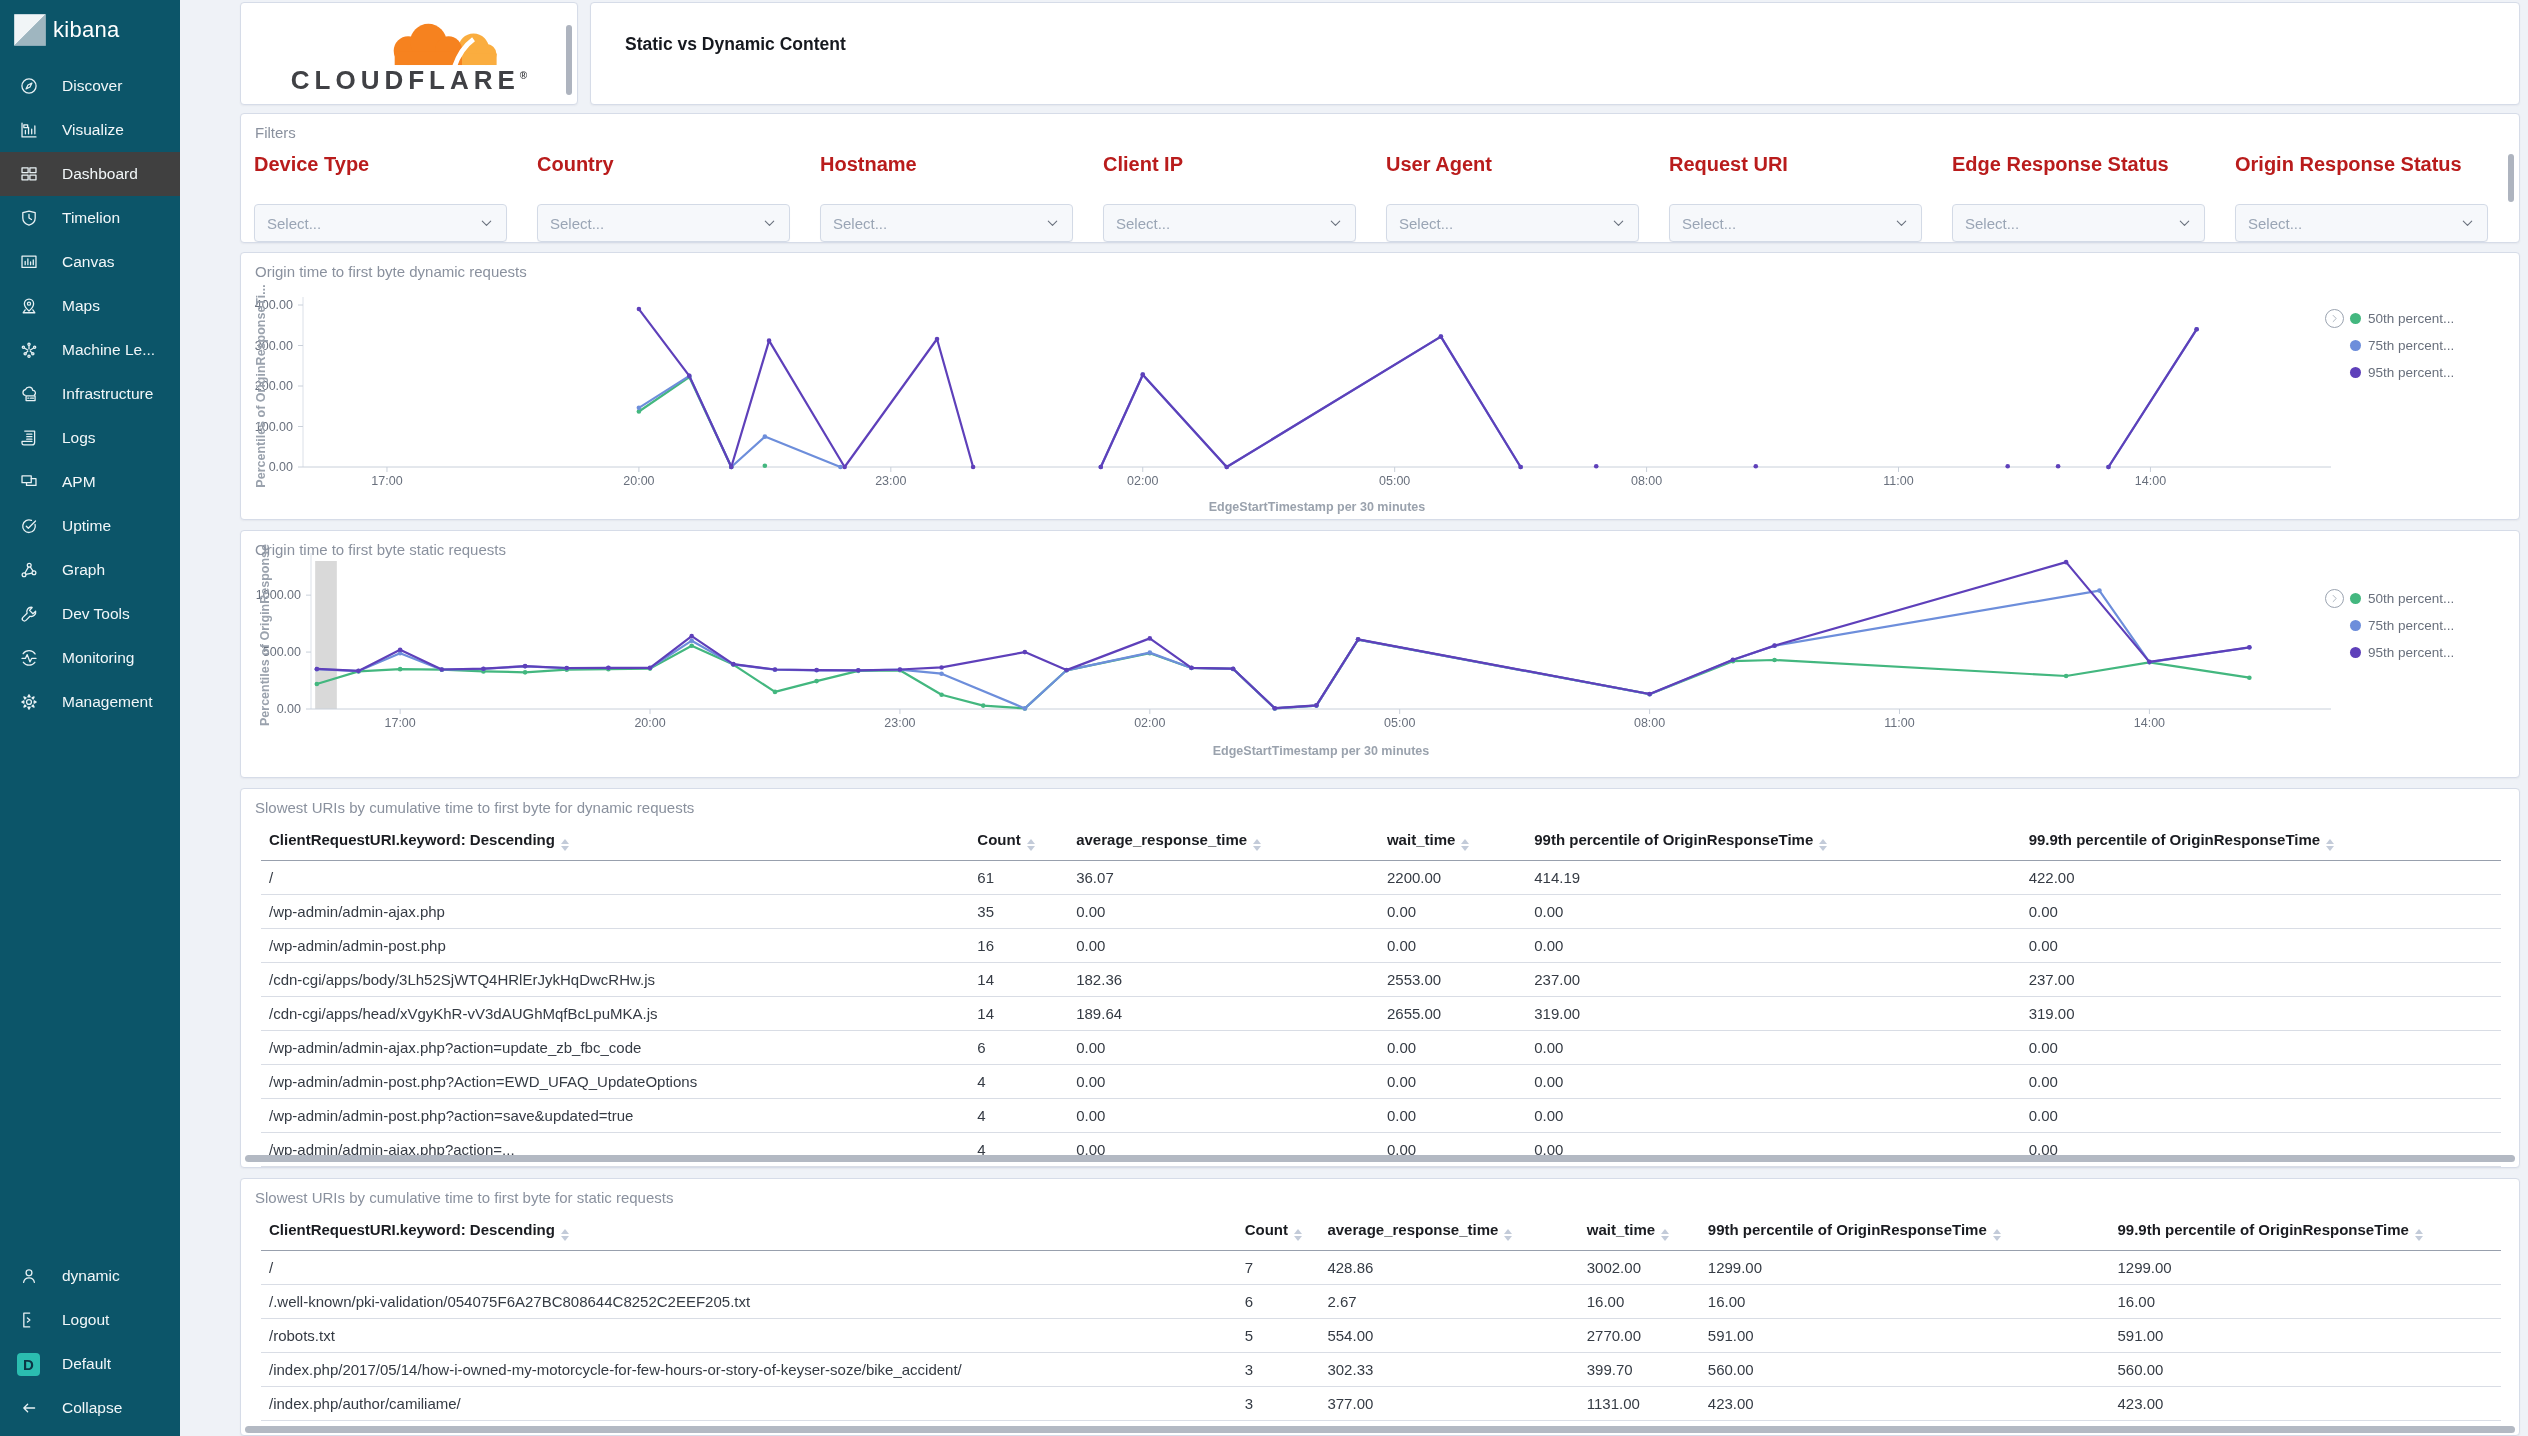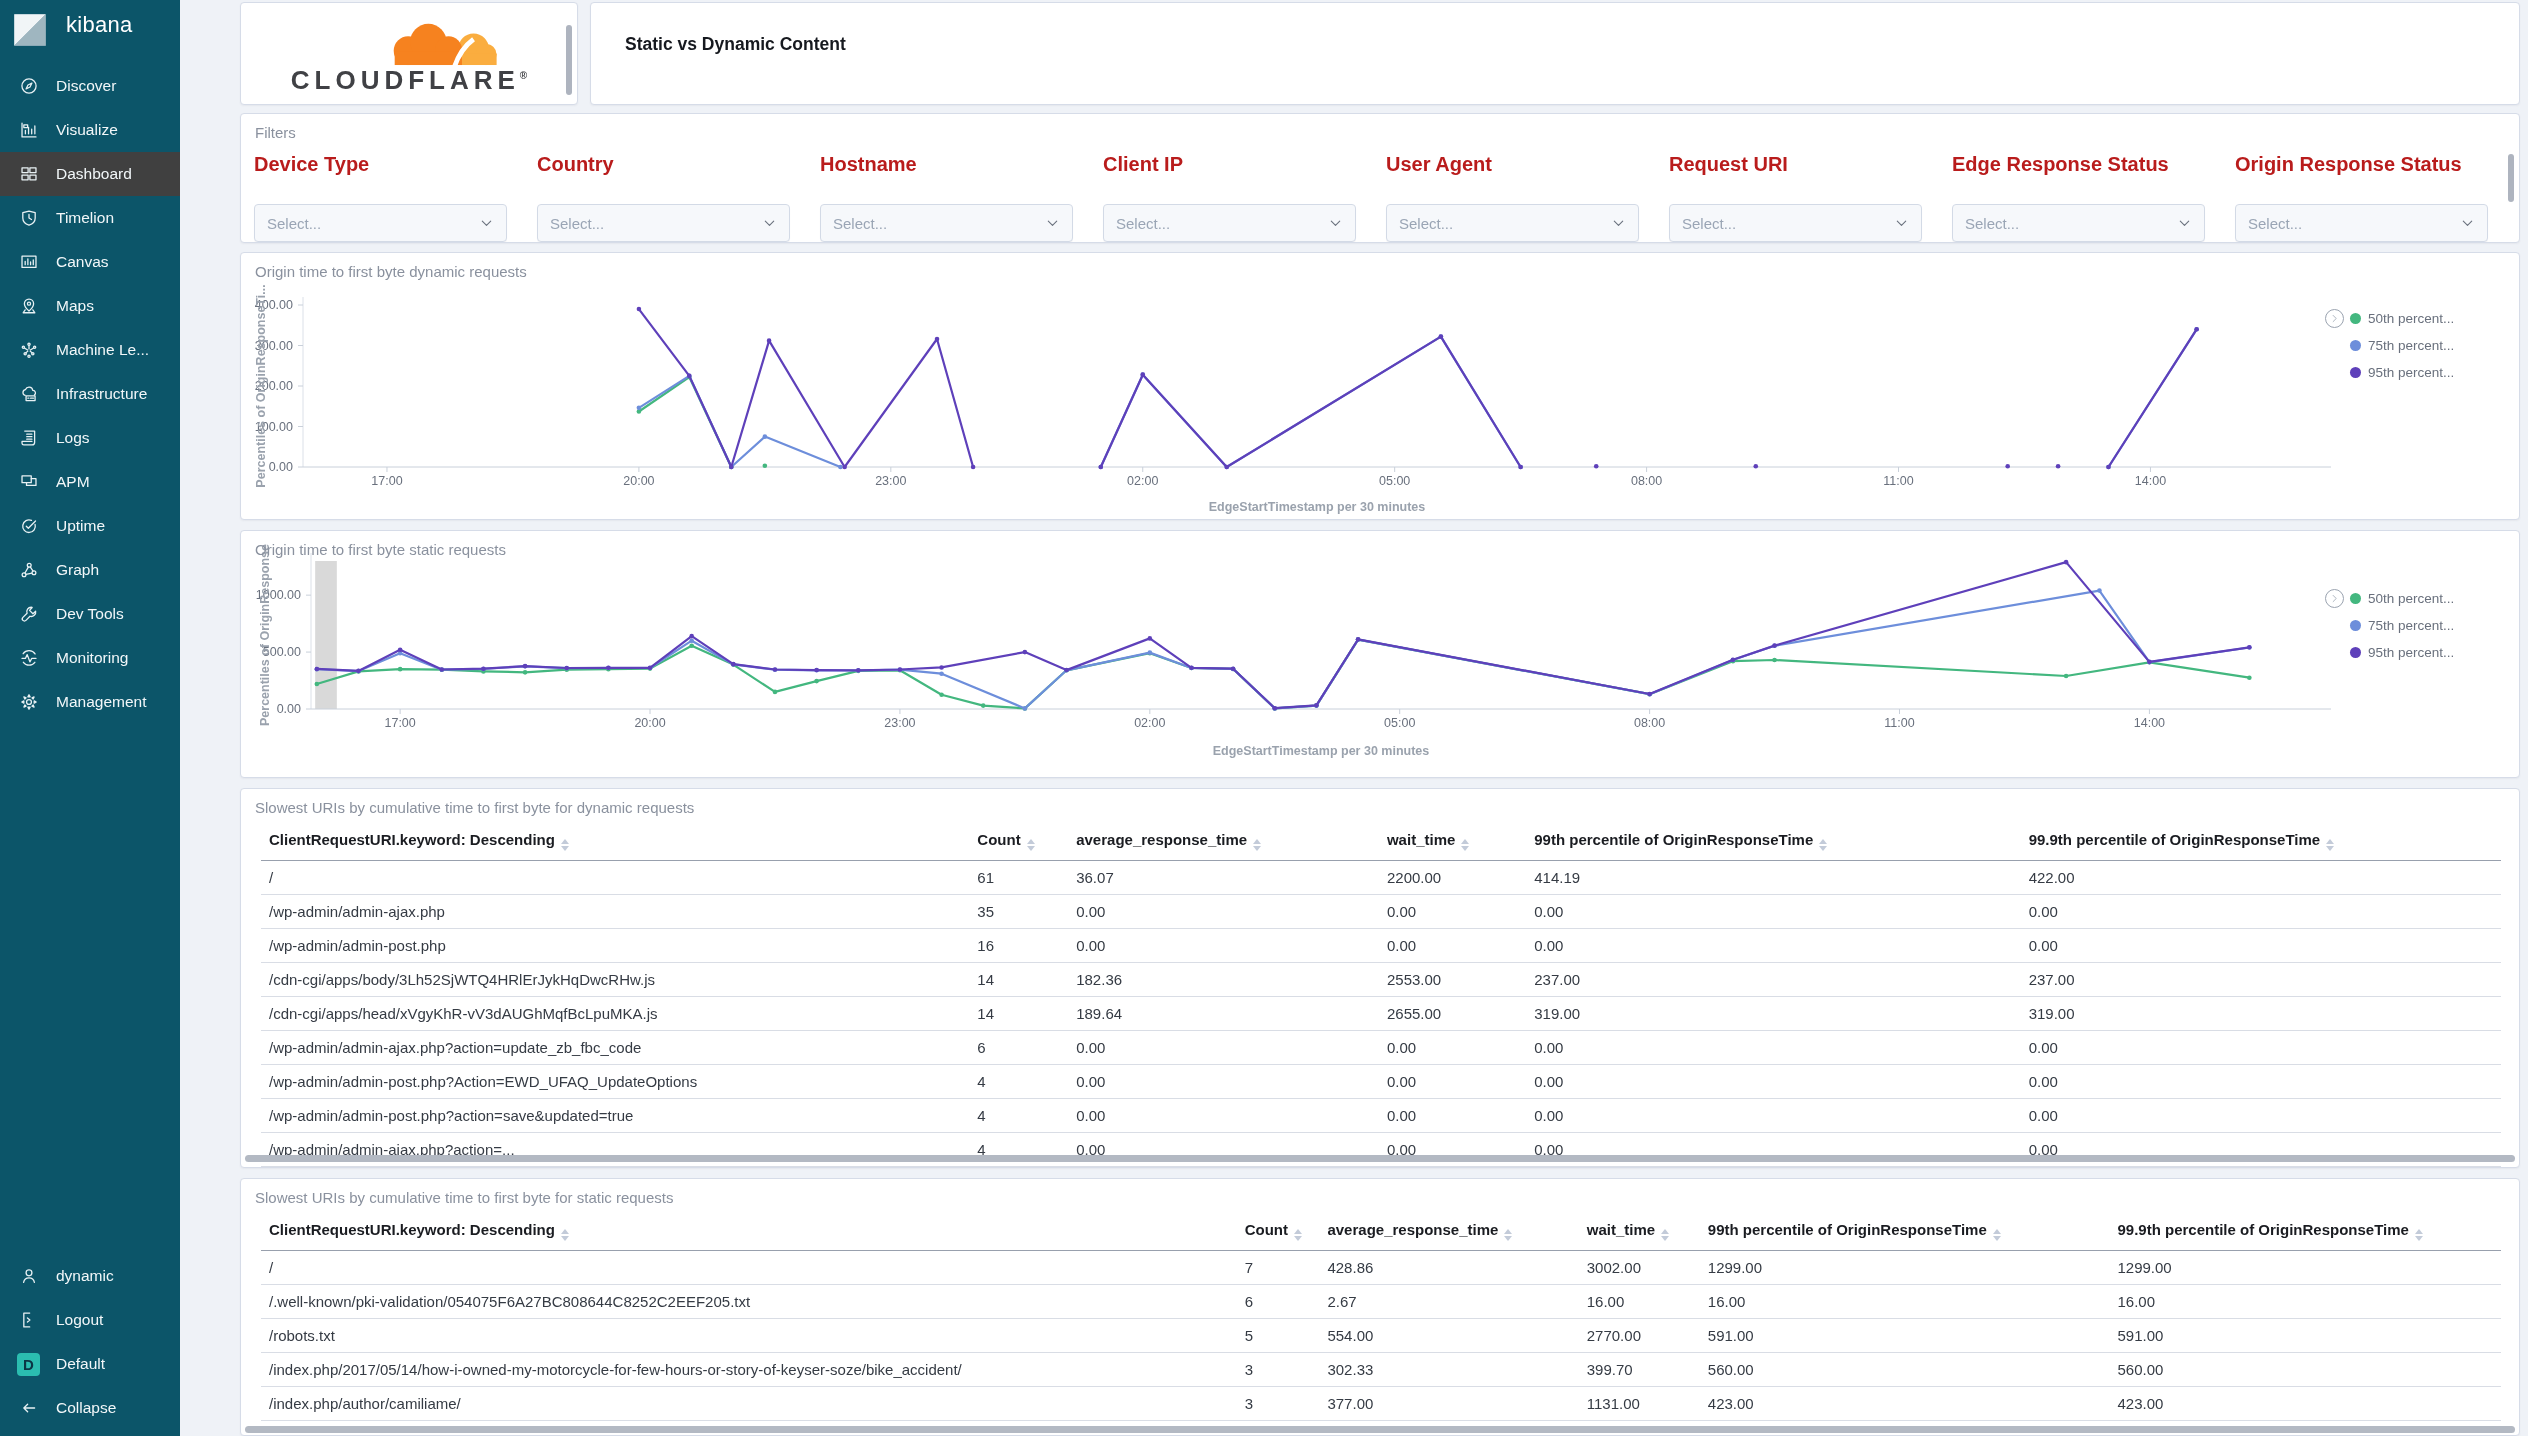--- a/index.html
+++ b/index.html
@@ -1,28 +1,28 @@
 <!DOCTYPE html>
 <html><head>
 <meta charset="utf-8">
 <style>
   html,body{margin:0;padding:0}
   body{width:2528px;height:1436px;overflow:hidden;background:#eff2f7;
        font-family:"Liberation Sans",sans-serif;position:relative}
 
   
   #sidebar{position:absolute;left:0;top:0;width:180px;height:1436px;background:#0c5569;z-index:5}
-  .logo-row{display:flex;align-items:flex-start;gap:18px;padding:12px 0 16px 12px;cursor:pointer}
+  .logo-row{display:flex;align-items:center;gap:5px;padding:12px 0 16px 12px;cursor:pointer}
   .logo-text{color:#fff;font-size:22px;letter-spacing:.3px}
   .nav-item{display:flex;align-items:center;height:44px;padding-left:20px;color:#f2f7f9;
             font-size:15.5px;cursor:pointer;white-space:nowrap}
   .nav-item.active{background:#404040}
   .nav-icon{width:26px;display:flex;justify-content:flex-start;color:#e8f1f4;flex:0 0 26px}
   .nav-icon svg{width:18px;height:18px}
-  .nav-label{margin-left:10px}
+  .nav-label{margin-left:16px}
   #nav-bottom{position:absolute;left:0;bottom:6px;right:0}
   .space-badge{width:23px;height:23px;border-radius:4px;background:#2bbdb0;color:#0b3544;
                font-weight:700;font-size:15px;display:flex;align-items:center;justify-content:center;margin-left:-3px}
 
   
   .panel{position:absolute;background:#fff;border:1px solid #d6dce8;border-radius:4px;
          box-shadow:0 1px 2px rgba(64,70,82,.06);box-sizing:border-box;overflow:hidden}
   #panel-logo{left:240px;top:2px;width:338px;height:103px}
   #panel-title{left:590px;top:2px;width:1930px;height:103px}
   #panel-filters{left:240px;top:113px;width:2280px;height:130px}

